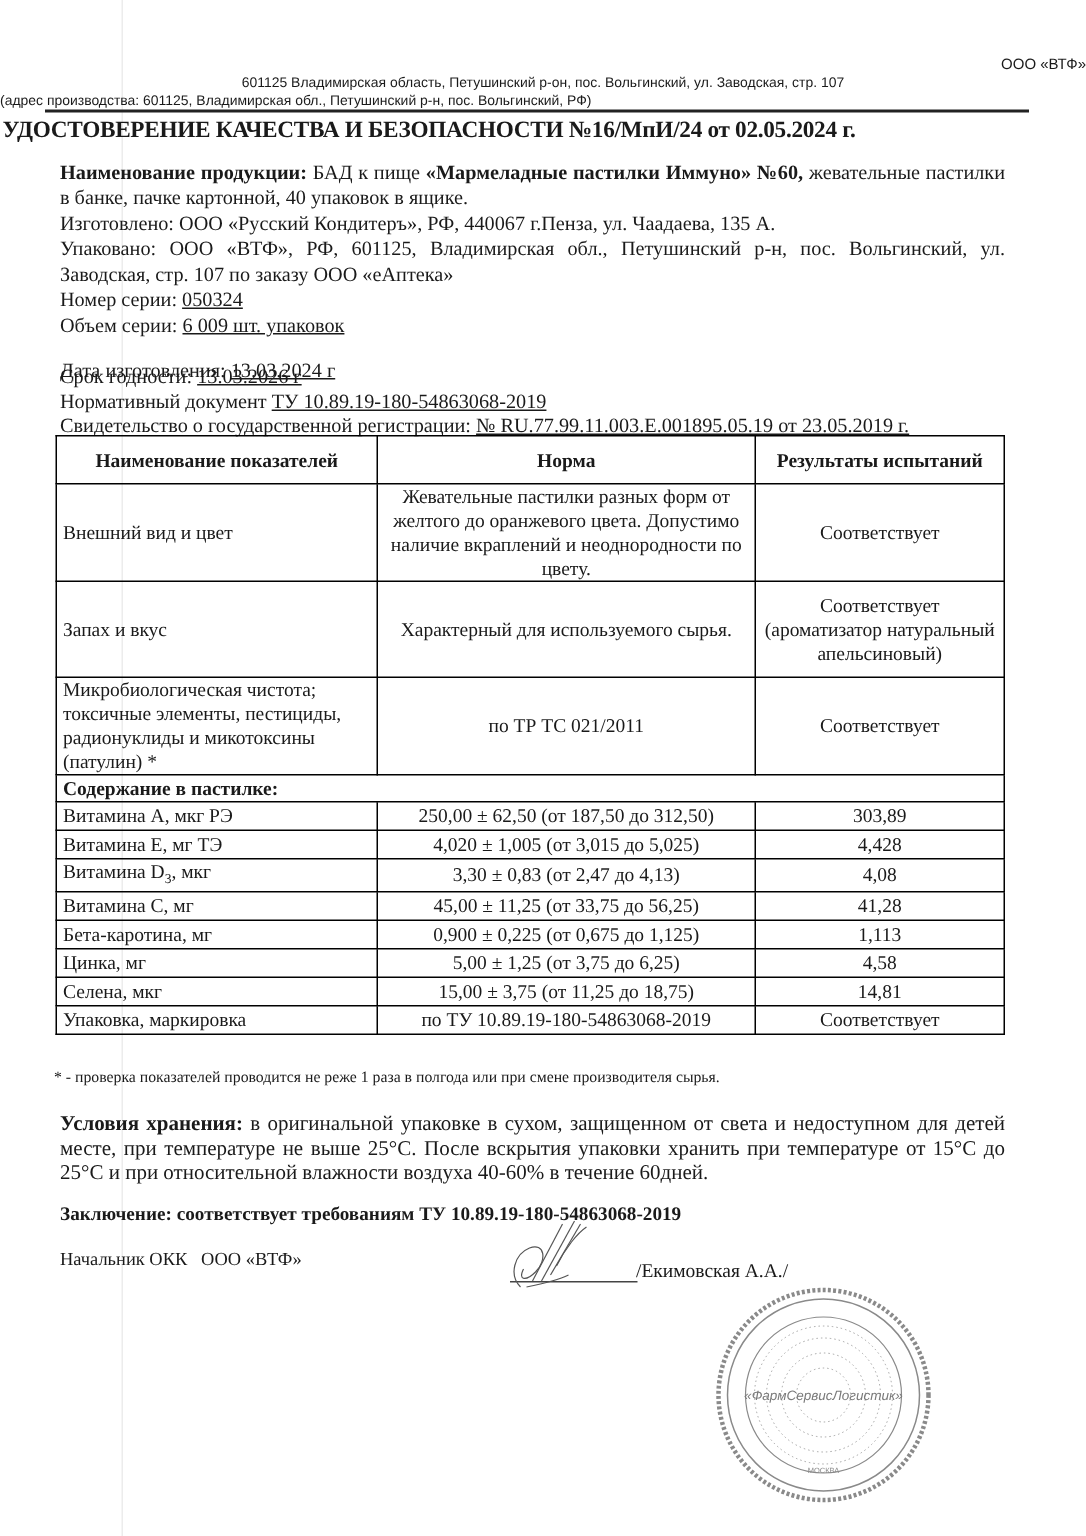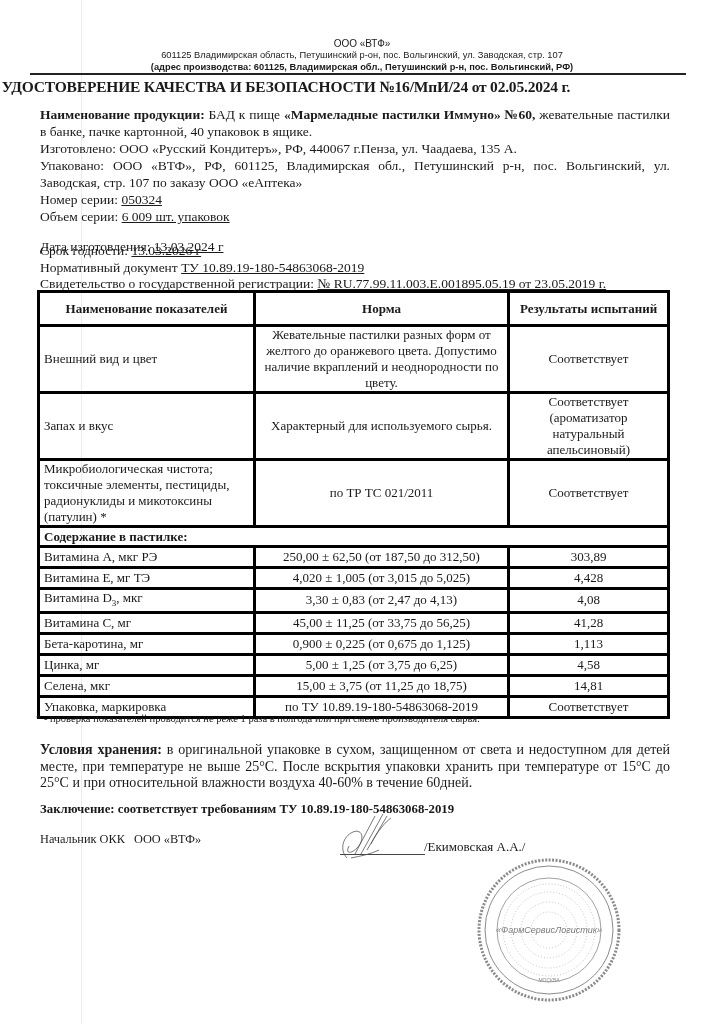--- a/index.html
+++ b/index.html
@@ -1,31 +1,31 @@
 <!DOCTYPE html>
 <html><head>
 <meta charset="utf-8">
 <style>
   html, body { margin: 0; padding: 0; background: #ffffff; }
   body { width: 724px; height: 1024px; position: relative; overflow: hidden;
          font-family: "Liberation Serif", serif; color: #1a1a1a; }
   .abs { position: absolute; }
   .sans { font-family: "Liberation Sans", sans-serif; }
   .scanline { position: absolute; left: 81px; top: 0; width: 1px; height: 1024px; background: #ececec; }
-  .hdr-company { left: 0; width: 724px; top: 38px; text-align: center; font-size: 10px; }
+  .hdr-company { left: 0; width: 724px; top: 38px; text-align: right; font-size: 10px; }
   .hdr-addr { left: 0; width: 724px; top: 50px; text-align: center; font-size: 9.3px; }
-  .hdr-addr2 { left: 0; width: 724px; top: 62px; text-align: center; font-size: 9.3px; font-weight: bold; }
+  .hdr-addr2 { left: 0; width: 724px; top: 62px; font-size: 9.3px; }
   .hdr-rule { left: 30px; width: 656px; top: 73px; height: 2px; background: #222; }
   .doc-title { left: 0; width: 572px; top: 78px; text-align: center; font-size: 15.5px; font-weight: bold; letter-spacing: -0.2px; }
   .para { left: 40px; width: 630px; font-size: 13.5px; line-height: 17px; }
   .para b { font-weight: bold; }
   .u { text-decoration: underline; }
   .just { text-align: justify; }
   table.spec { position: absolute; left: 37px; top: 290px; width: 633px; border-collapse: collapse; font-size: 13px; }
-  table.spec td { border: 3px solid #000000; padding: 0 4px; line-height: 16px; vertical-align: middle; }
+  table.spec td { border: 1px solid #000000; padding: 0 4px; line-height: 16px; vertical-align: middle; }
   table.spec td.c1 { width: 205px; text-align: left; }
   table.spec td.c2 { width: 243px; text-align: center; }
   table.spec td.c3 { text-align: center; }
   table.spec tr.head td { font-weight: bold; height: 31px; }
   table.spec tr.head td.c3 { font-weight: bold; }
   table.spec tr.head td.c1 { text-align: center; }
   table.spec tr.r-appear td { height: 63px; }
   table.spec tr.r-smell td { height: 63px; }
   table.spec tr.r-one td { height: 18px; }
   table.spec tr.r-micro td { height: 64px; }

